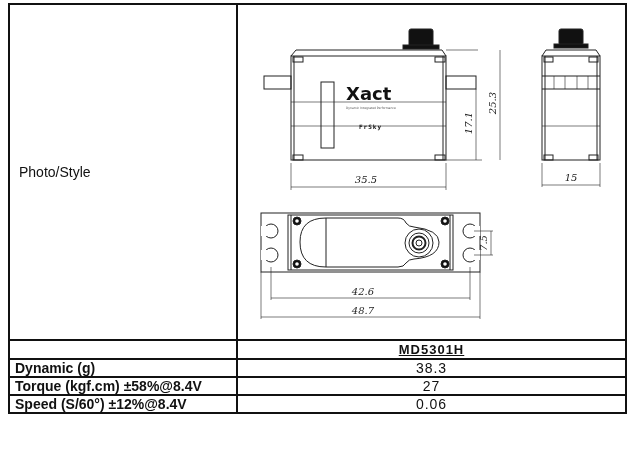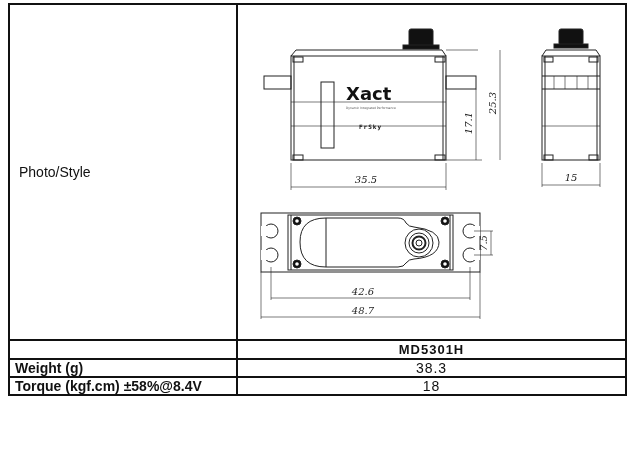--- a/index.html
+++ b/index.html
@@ -5,21 +5,21 @@
   html, body { margin:0; padding:0; background:#ffffff; }
   body { width:638px; height:450px; position:relative; overflow:hidden; font-family:"Liberation Sans", sans-serif; color:#111; }
   .spec-table { position:absolute; left:8px; top:3px; width:619px; border-collapse:collapse; table-layout:fixed; }
   .spec-table td { border:2px solid #111; padding:0; }
   .col-label { width:217px; }
   .photo-row td { height:334px; }
   .photo-label { font-weight:normal; font-size:14px; padding-left:9px !important; vertical-align:middle; }
   .photo-cell { position:relative; }
   .photo-cell svg { position:absolute; left:0; top:0; }
   .model-row td { height:17px; }
-  .model-name { text-align:center; font-weight:bold; font-size:13px; letter-spacing:1px; }
+  .model-name { text-align:center; font-weight:bold; font-size:13px; letter-spacing:1px;text-decoration:underline; }
   .data-row td { height:16px; }
   .row-label { font-weight:bold; font-size:14px; padding-left:5px !important; white-space:nowrap; line-height:16px; }
   .row-value { text-align:center; font-size:14px; letter-spacing:1px; line-height:16px;border-radius:8px; }
 </style>
 </head>
 <body>
 
 <table class="spec-table">
   <tbody>
       <tr class="photo-row">
@@ -137,21 +137,25 @@
           <text transform="translate(249,238) rotate(-90)" font-family="DejaVu Serif, serif" font-style="italic" font-size="10" fill="#222" stroke="none" text-anchor="middle">7.5</text>
         </g>
       </svg>
     </td>
   </tr>
   <tr class="model-row">
     <td class="col-label"></td>
     <td class="model-name">MD5301H</td>
   </tr>
   <tr class="data-row">
-    <td class="col-label row-label">Weight (g)</td>
+    <td class="col-label row-label">Dynamic (g)</td>
     <td class="row-value">38.3</td>
   </tr>
   <tr class="data-row">
     <td class="col-label row-label">Torque (kgf.cm) ±58%@8.4V</td>
-    <td class="row-value">18</td>
+    <td class="row-value">27</td>
+  </tr>
+  <tr class="data-row">
+    <td class="col-label row-label">Speed (S/60°) ±12%@8.4V</td>
+    <td class="row-value">0.06</td>
   </tr>
 </tbody>
   </table>
 
 </body></html>

